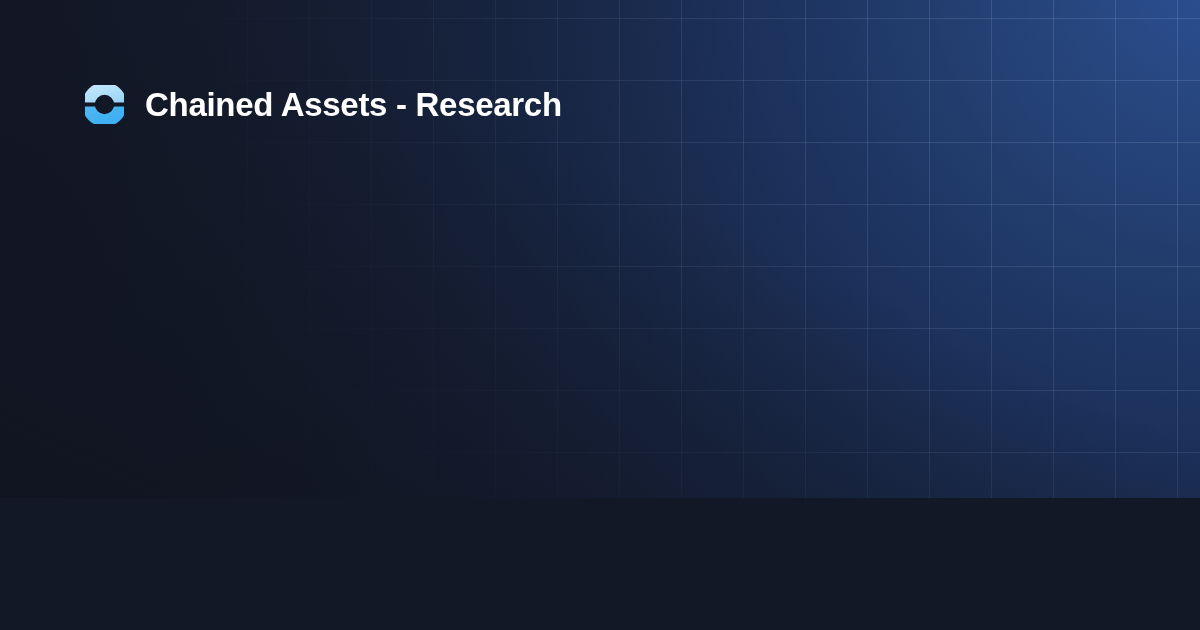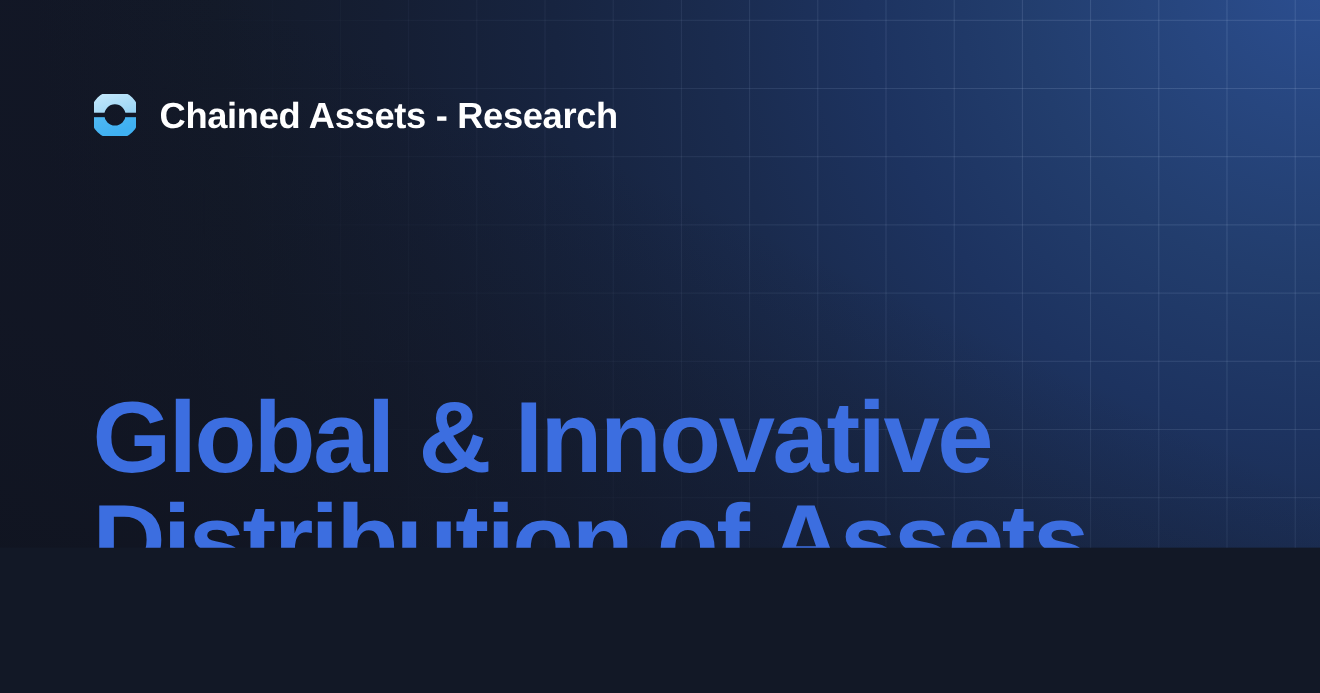--- a/index.html
+++ b/index.html
@@ -164,18 +164,14 @@
           <circle cx="50" cy="50" r="35.5" fill="none" stroke="url(#ringTopGrad)" stroke-width="28"></circle>
         </g>
         <g clip-path="url(#clipBotHalf)">
           <circle cx="50" cy="50" r="35.5" fill="none" stroke="url(#ringBotGrad)" stroke-width="28"></circle>
         </g>
       </g>
     </svg>
     <span class="brand-name">Chained Assets - Research</span>
   </div>
 
-  <div class="headline">
-    <span class="headline-line">Global &amp; Innovative</span>
-    <span class="headline-line">Distribution of Assets</span>
-  </div>
 
 </div>
 
 </body></html>

